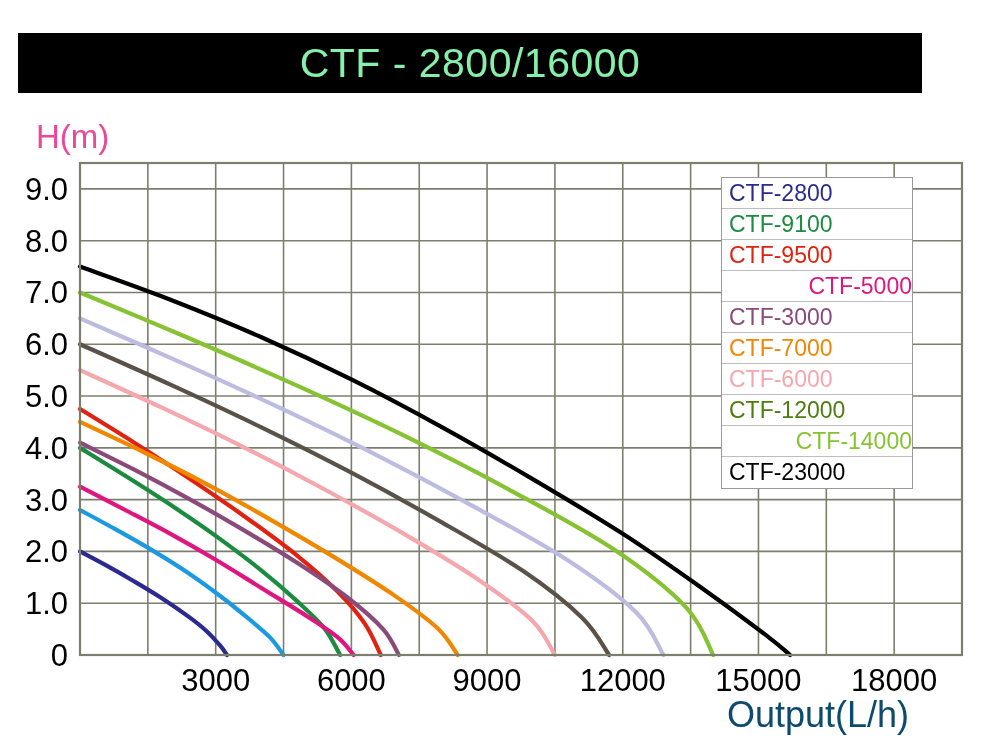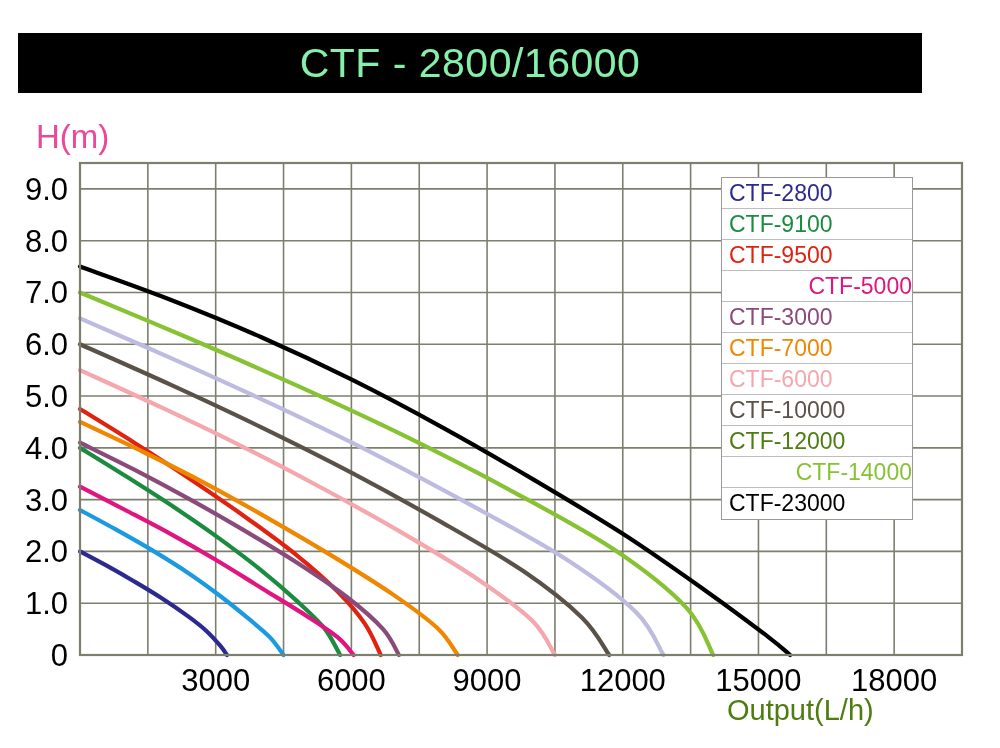--- a/index.html
+++ b/index.html
@@ -39,22 +39,22 @@
     left: 36px;
     top: 118px;
     font-size: 33px;
     color: #ec4899;
     font-family: "Liberation Sans", sans-serif;
   }
   #x-axis-title {
     position: absolute;
     left: 727px;
     top: 694px;
-    font-size: 29px;
-    color: #4d7c0f;
+    font-size: 36px;
+    color: #0c4a6e;
     font-family: "Liberation Sans", sans-serif;
   }
 
   
   #chart-area {
     position: absolute;
     left: 0;
     top: 0;
     width: 1000px;
     height: 748px;
@@ -171,17 +171,16 @@
 </div>
 
 <div id="legend-box">
     <div class="legend-row" style="color: rgb(43, 43, 143);"><span>CTF-2800</span></div>
     <div class="legend-row" style="color: rgb(27, 139, 63);"><span>CTF-9100</span></div>
     <div class="legend-row" style="color: rgb(224, 35, 17);"><span>CTF-9500</span></div>
     <div class="legend-row" style="color: rgb(224, 21, 127); text-align: right;"><span>CTF-5000</span></div>
     <div class="legend-row" style="color: rgb(138, 74, 122);"><span>CTF-3000</span></div>
     <div class="legend-row" style="color: rgb(239, 135, 0);"><span>CTF-7000</span></div>
     <div class="legend-row" style="color: rgb(244, 167, 172);"><span>CTF-6000</span></div>
-    <div class="legend-row" style="color: rgb(90, 82, 72);"><span>CTF-10000</span></div>
     <div class="legend-row" style="color: #4d7c0f;"><span>CTF-12000</span></div>
     <div class="legend-row" style="color: rgb(134, 194, 50); text-align: right;"><span>CTF-14000</span></div>
     <div class="legend-row" style="color: rgb(0, 0, 0);"><span>CTF-23000</span></div>
   </div>
 
 </body></html>

